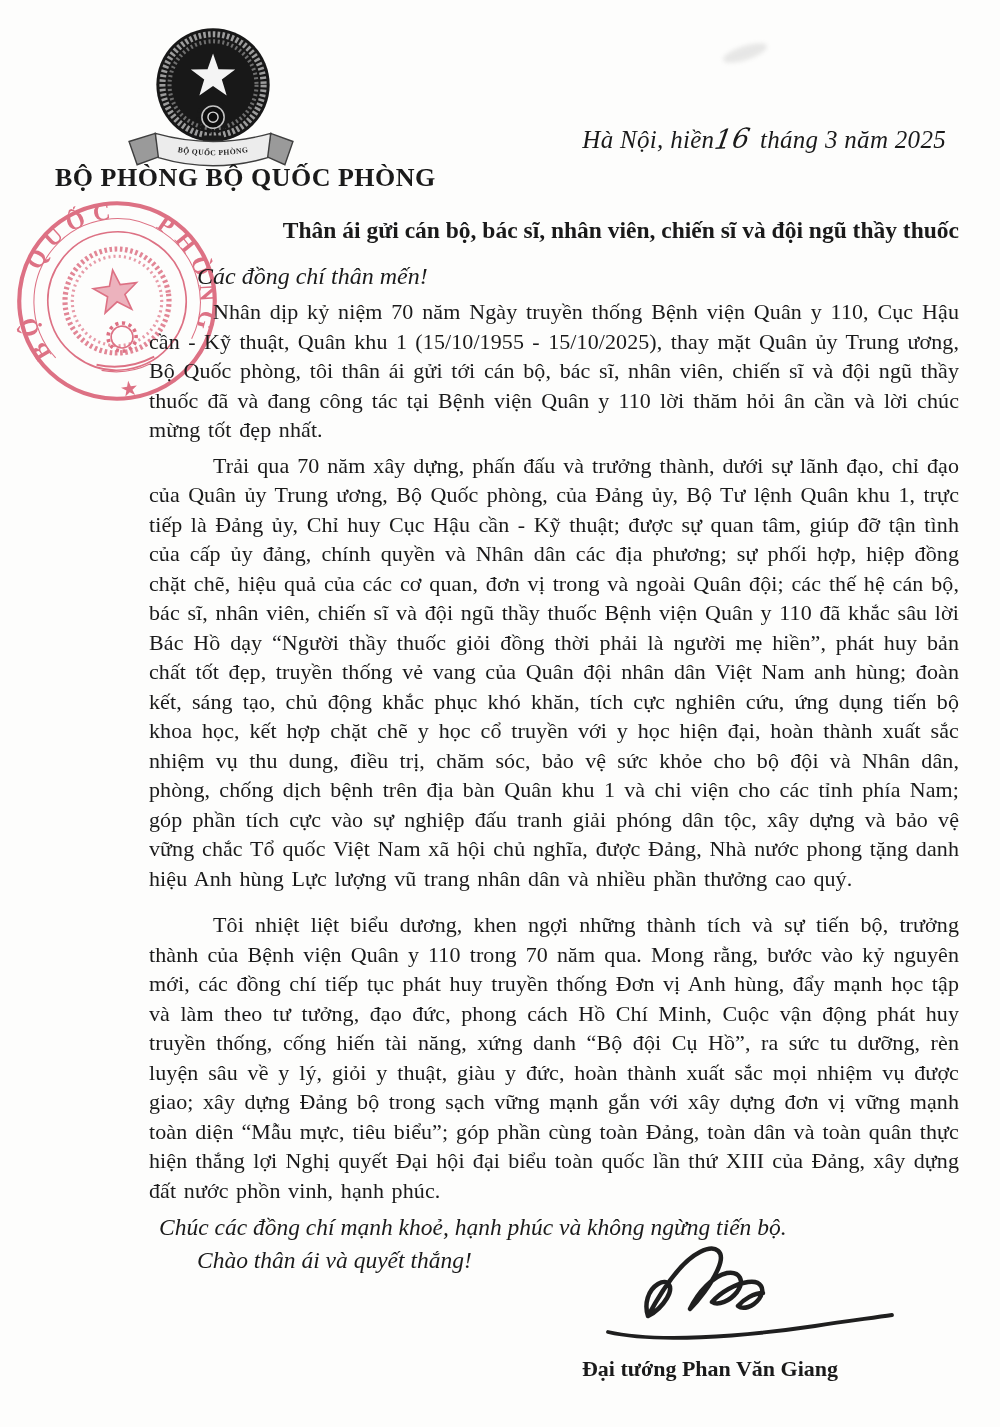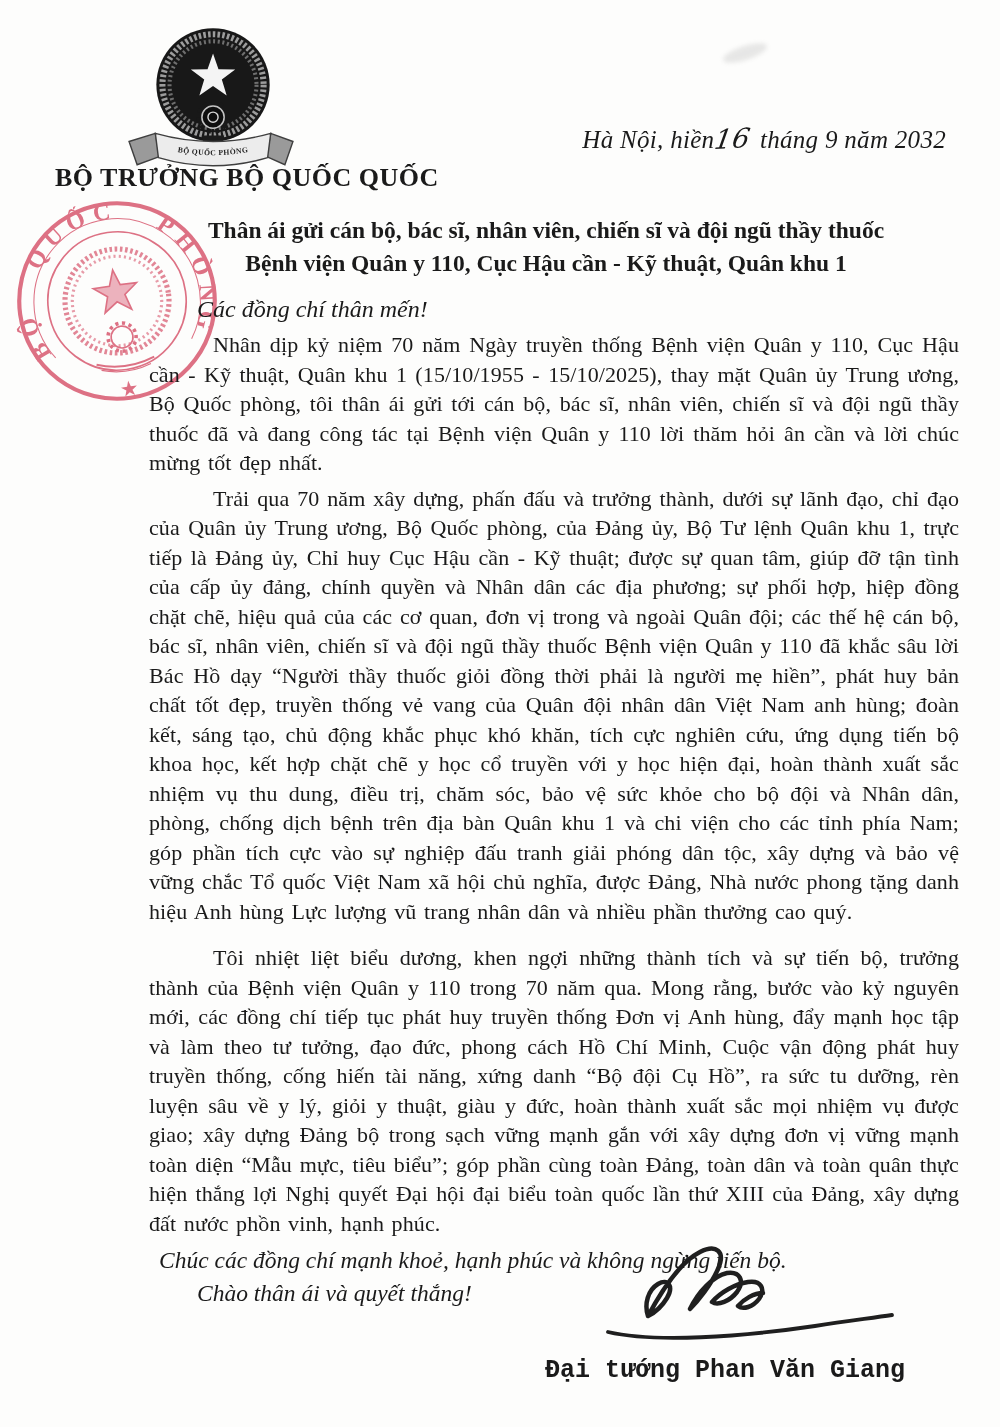--- a/index.html
+++ b/index.html
@@ -25,40 +25,40 @@
   .smudge{position:absolute;left:722px;top:46px;width:46px;height:14px;background:#9a9a9a;
     border-radius:50%;opacity:.22;filter:blur(2px);transform:rotate(-18deg);}
   
   .stamp{
     position:absolute;left:13px;top:197px;width:208px;height:208px;
     opacity:.82;mix-blend-mode:multiply;pointer-events:none;
   }
   
   .content{position:absolute;left:133px;top:214px;width:826px;}
   .salutation{
-    text-align:center;font-weight:bold;font-size:23.5px;line-height:33px;
+    text-align:right;font-weight:bold;font-size:23.5px;line-height:33px;
   }
   .greeting{
     font-style:italic;font-size:24px;line-height:32px;
     margin:13px 0 0 64px;
   }
   .content p.body{
     font-size:22px;line-height:29.5px;text-align:justify;text-indent:64px;
     word-spacing:2px;letter-spacing:.1px;margin:5px 0 6px 16px;
   }
   .content p.body.gap{margin-top:17px;}
   .closing{
     font-style:italic;font-size:23.5px;line-height:33px;margin-left:64px;
   }
   .closing.first{margin-top:5px;margin-left:26px;}
   
   .signature{position:absolute;left:600px;top:1242px;width:300px;height:102px;}
   .signer-name{
     position:absolute;left:545px;top:1356px;width:330px;text-align:center;
-    font-weight:bold;font-size:25px;white-space:nowrap;font-family:Liberation Mono, monospace;
+    font-weight:bold;font-size:22px;white-space:nowrap;
   }
 </style>
 </head>
 <body>
 
 <div class="page">
 
   <svg class="emblem" viewBox="0 0 170 150" xmlns="http://www.w3.org/2000/svg">
     <circle cx="87" cy="60" r="56" fill="#181818"></circle>
     <circle cx="87" cy="60" r="50" fill="none" stroke="#9c9c9c" stroke-width="6" stroke-dasharray="2.5 2.2"></circle>
@@ -77,24 +77,24 @@
     <path id="ribbonArc" d="M 36,123 Q 87,136 138,123" fill="none"></path>
     <text font-size="7.6" font-weight="bold" fill="#1f1f1f" letter-spacing="0.4" text-anchor="middle">
       <textPath href="#ribbonArc" xlink:href="#ribbonArc" startOffset="50%">BỘ QUỐC PHÒNG</textPath>
     </text>
   </svg>
 
   <div class="smudge"></div>
 
   <div class="date-line">
     <span>Hà Nội, hiền</span><span class="day-hand">16</span>
-    <span>tháng 9 năm 2032</span>
+    <span>tháng 3 năm 2025</span>
   </div>
 
-  <div class="sender-title">BỘ TRƯỞNG BỘ QUỐC QUỐC</div>
+  <div class="sender-title">BỘ PHÒNG BỘ QUỐC PHÒNG</div>
 
   <svg class="stamp" viewBox="0 0 200 200" xmlns="http://www.w3.org/2000/svg">
     <g transform="rotate(-8 100 100)" stroke="#d8536b" fill="none">
       <circle cx="100" cy="100" r="94" stroke-width="4"></circle>
       <circle cx="100" cy="100" r="66.5" stroke-width="1.6"></circle>
       <circle cx="100" cy="100" r="50" stroke-width="5" stroke-dasharray="2.5 2.5" opacity=".85"></circle>
       <circle cx="100" cy="100" r="43" stroke-width="3" stroke-dasharray="2 3" opacity=".7"></circle>
       <polygon points="100,70 105.2,84.9 120.9,85.2 108.4,94.7 112.9,109.8 100,100.8 87.1,109.8 91.6,94.7 79.1,85.2 94.8,84.9" fill="#eba4b2" stroke="#d8536b" stroke-width="1.6"></polygon>
       <circle cx="100" cy="135" r="13.5" stroke-width="3.5" stroke-dasharray="3 3.5"></circle>
       <circle cx="100" cy="135" r="10.5" stroke-width="1.6"></circle>
@@ -103,21 +103,20 @@
       <path id="sealArc" d="M 34,146 A 80,80 0 1 1 166,146"></path>
       <text font-size="23" font-weight="bold" fill="#d8536b" stroke="none" letter-spacing="7" word-spacing="24" text-anchor="middle">
         <textPath href="#sealArc" xlink:href="#sealArc" startOffset="50%">BỘ QUỐC PHÒNG</textPath>
       </text>
       <text x="100" y="192" font-size="20" fill="#d8536b" stroke="none" text-anchor="middle">★</text>
     </g>
   </svg>
 
   <div class="content">
     <div class="salutation">Thân ái gửi cán bộ, bác sĩ, nhân viên, chiến sĩ và đội ngũ thầy thuốc</div>
-    <div class="salutation">Bệnh viện Quân y 110, Cục Hậu cần - Kỹ thuật, Quân khu 1</div>
     <div class="greeting">Các đồng chí thân mến!</div>
     <p class="body">Nhân dịp kỷ niệm 70 năm Ngày truyền thống Bệnh viện Quân y 110, Cục Hậu cần - Kỹ thuật, Quân khu 1 (15/10/1955 - 15/10/2025), thay mặt Quân ủy Trung ương, Bộ Quốc phòng, tôi thân ái gửi tới cán bộ, bác sĩ, nhân viên, chiến sĩ và đội ngũ thầy thuốc đã và đang công tác tại Bệnh viện Quân y 110 lời thăm hỏi ân cần và lời chúc mừng tốt đẹp nhất.</p>
     <p class="body">Trải qua 70 năm xây dựng, phấn đấu và trưởng thành, dưới sự lãnh đạo, chỉ đạo của Quân ủy Trung ương, Bộ Quốc phòng, của Đảng ủy, Bộ Tư lệnh Quân khu 1, trực tiếp là Đảng ủy, Chỉ huy Cục Hậu cần - Kỹ thuật; được sự quan tâm, giúp đỡ tận tình của cấp ủy đảng, chính quyền và Nhân dân các địa phương; sự phối hợp, hiệp đồng chặt chẽ, hiệu quả của các cơ quan, đơn vị trong và ngoài Quân đội; các thế hệ cán bộ, bác sĩ, nhân viên, chiến sĩ và đội ngũ thầy thuốc Bệnh viện Quân y 110 đã khắc sâu lời Bác Hồ dạy “Người thầy thuốc giỏi đồng thời phải là người mẹ hiền”, phát huy bản chất tốt đẹp, truyền thống vẻ vang của Quân đội nhân dân Việt Nam anh hùng; đoàn kết, sáng tạo, chủ động khắc phục khó khăn, tích cực nghiên cứu, ứng dụng tiến bộ khoa học, kết hợp chặt chẽ y học cổ truyền với y học hiện đại, hoàn thành xuất sắc nhiệm vụ thu dung, điều trị, chăm sóc, bảo vệ sức khỏe cho bộ đội và Nhân dân, phòng, chống dịch bệnh trên địa bàn Quân khu 1 và chi viện cho các tỉnh phía Nam; góp phần tích cực vào sự nghiệp đấu tranh giải phóng dân tộc, xây dựng và bảo vệ vững chắc Tổ quốc Việt Nam xã hội chủ nghĩa, được Đảng, Nhà nước phong tặng danh hiệu Anh hùng Lực lượng vũ trang nhân dân và nhiều phần thưởng cao quý.</p>
     <p class="body gap">Tôi nhiệt liệt biểu dương, khen ngợi những thành tích và sự tiến bộ, trưởng thành của Bệnh viện Quân y 110 trong 70 năm qua. Mong rằng, bước vào kỷ nguyên mới, các đồng chí tiếp tục phát huy truyền thống Đơn vị Anh hùng, đẩy mạnh học tập và làm theo tư tưởng, đạo đức, phong cách Hồ Chí Minh, Cuộc vận động phát huy truyền thống, cống hiến tài năng, xứng danh “Bộ đội Cụ Hồ”, ra sức tu dưỡng, rèn luyện sâu về y lý, giỏi y thuật, giàu y đức, hoàn thành xuất sắc mọi nhiệm vụ được giao; xây dựng Đảng bộ trong sạch vững mạnh gắn với xây dựng đơn vị vững mạnh toàn diện “Mẫu mực, tiêu biểu”; góp phần cùng toàn Đảng, toàn dân và toàn quân thực hiện thắng lợi Nghị quyết Đại hội đại biểu toàn quốc lần thứ XIII của Đảng, xây dựng đất nước phồn vinh, hạnh phúc.</p>
     <div class="closing first">Chúc các đồng chí mạnh khoẻ, hạnh phúc và không ngừng tiến bộ.</div>
     <div class="closing">Chào thân ái và quyết thắng!</div>
   </div>
 
   <svg class="signature" viewBox="0 0 300 102" xmlns="http://www.w3.org/2000/svg">
     <path d="M 48,74 C 44,62 48,48 58,42 C 68,36 74,44 67,56 C 61,66 52,72 48,74

